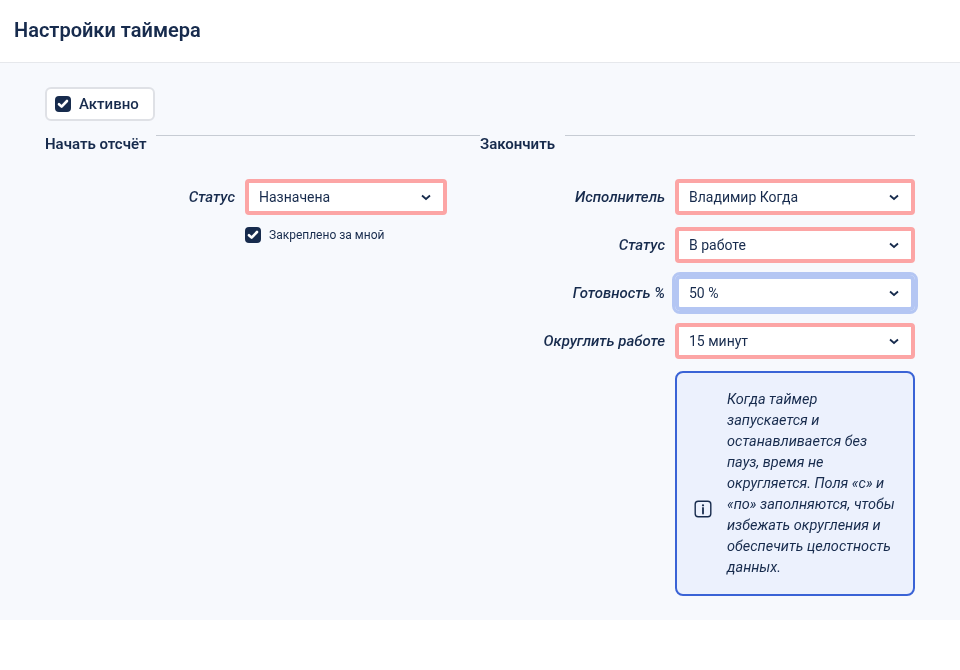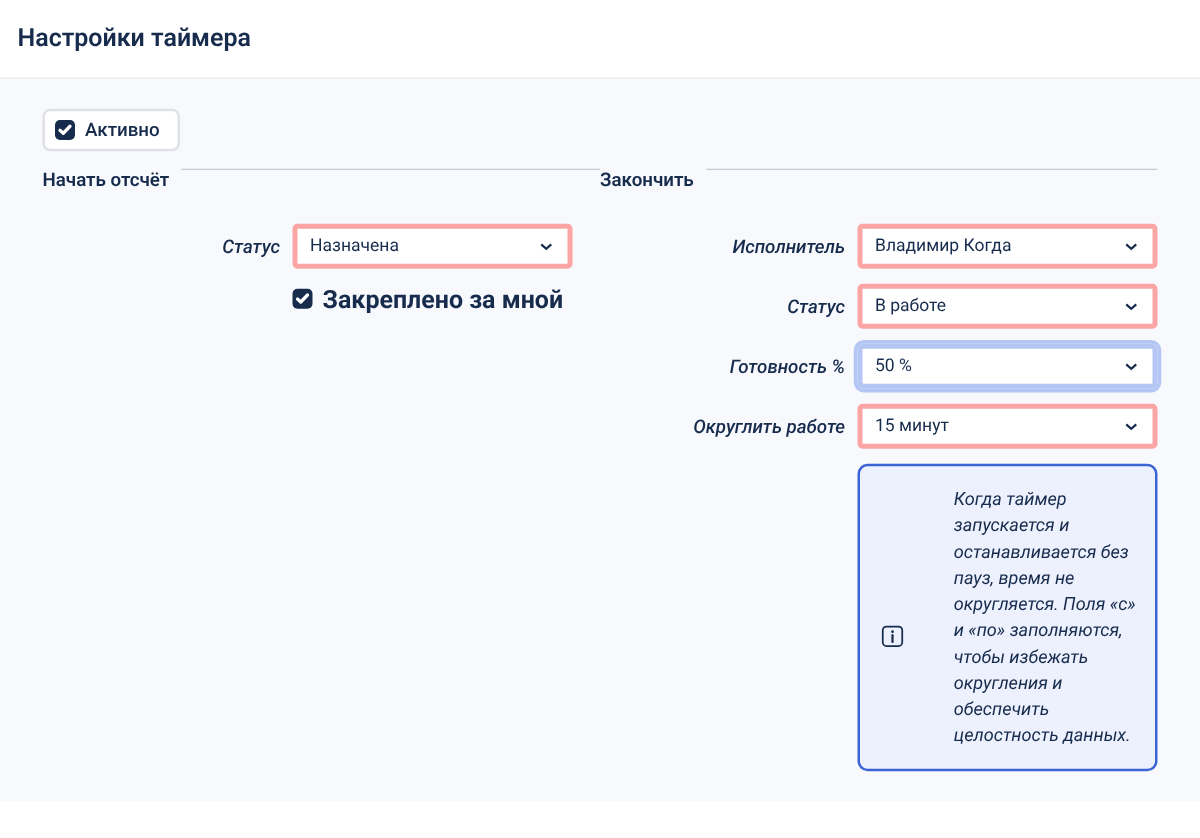--- a/index.html
+++ b/index.html
@@ -1,20 +1,20 @@
 <!DOCTYPE html>
 <html><head>
 <meta charset="utf-8">
 <style>
   * { box-sizing: border-box; margin: 0; padding: 0; }
   html, body { width: 960px; height: 670px; font-family: -apple-system, "Segoe UI", Roboto, Arial, sans-serif; background: #fff; }
   .page { width: 960px; height: 508px; display: flex; flex-direction: column; }
   .header { padding: 18px 14px 20px; border-bottom: 1px solid #e6e8ec; }
   .title { color: #172b4d; font-size: 20px; font-weight: 600; }
-  .body { background: #f7f9fd; flex: 1; padding: 24px 34px; }
+  .body { background: #f7f9fd; flex: 1; padding: 24px 45px; }
   .toggle-row { margin-bottom: 14px; }
   .toggle {
     display: inline-flex; align-items: center; gap: 8px;
     background: #fff; border: 2px solid #dfe1e6; border-radius: 6px;
     padding: 6px 14px 6px 8px;
   }
   .checkbox {
     width: 16px; height: 16px; border-radius: 4px; background: #172b4d;
     display: inline-flex; align-items: center; justify-content: center;
     flex: 0 0 16px;
@@ -39,36 +39,36 @@
     flex: 1; background: #fff; border: 4px solid #fca5a5; border-radius: 4px;
     height: 36px; padding: 0 10px; display: flex; align-items: center; justify-content: space-between;
     color: #172b4d; font-size: 14px;
   }
   .select.focused { outline: 3px solid #b4c6f3; border-color: #b4c6f3; border-radius: 5px; text-align: right; }
   .chev { width: 14px; height: 14px; }
   .chev path { stroke: #172b4d; stroke-width: 1.8; fill: none; }
 
   .sub-row { display: flex; align-items: center; gap: 8px; margin-left: 200px; margin-top: 2px; }
   .sub-row .checkbox { background: #172b4d; }
-  .sub-row .txt { color: #172b4d; font-size: 20px; font-weight: bold; }
+  .sub-row .txt { color: #172b4d; font-size: 12px; }
 
   .note {
     margin-left: 200px; margin-top: 4px;
     border: 2px solid #3a63d6; background: #ecf1fd; border-radius: 8px;
     padding: 16px 14px; display: flex; gap: 14px; align-items: flex-start;
     width: 240px;
   }
   .note .icon {
     width: 20px; height: 20px; flex: 0 0 20px; margin-left: 2px; margin-top: 110px;
   }
   .note .icon svg { width: 20px; height: 20px; }
   .note .icon rect { fill: none; stroke: #172b4d; stroke-width: 1.4; }
   .note .icon line { stroke: #172b4d; stroke-width: 1.8; stroke-linecap: round; }
   .note .icon circle { fill: #172b4d; }
-  .note .text { color: #172b4d; font-size: 14.5px; font-style: italic; line-height: 1.45; margin-left: 25px; }
+  .note .text { color: #172b4d; font-size: 14.5px; font-style: italic; line-height: 1.45; }
 </style>
 </head>
 <body>
 
 <div class="page">
   <div class="header">
     <div class="title">Настройки таймера</div>
   </div>
 
   <div class="body">

